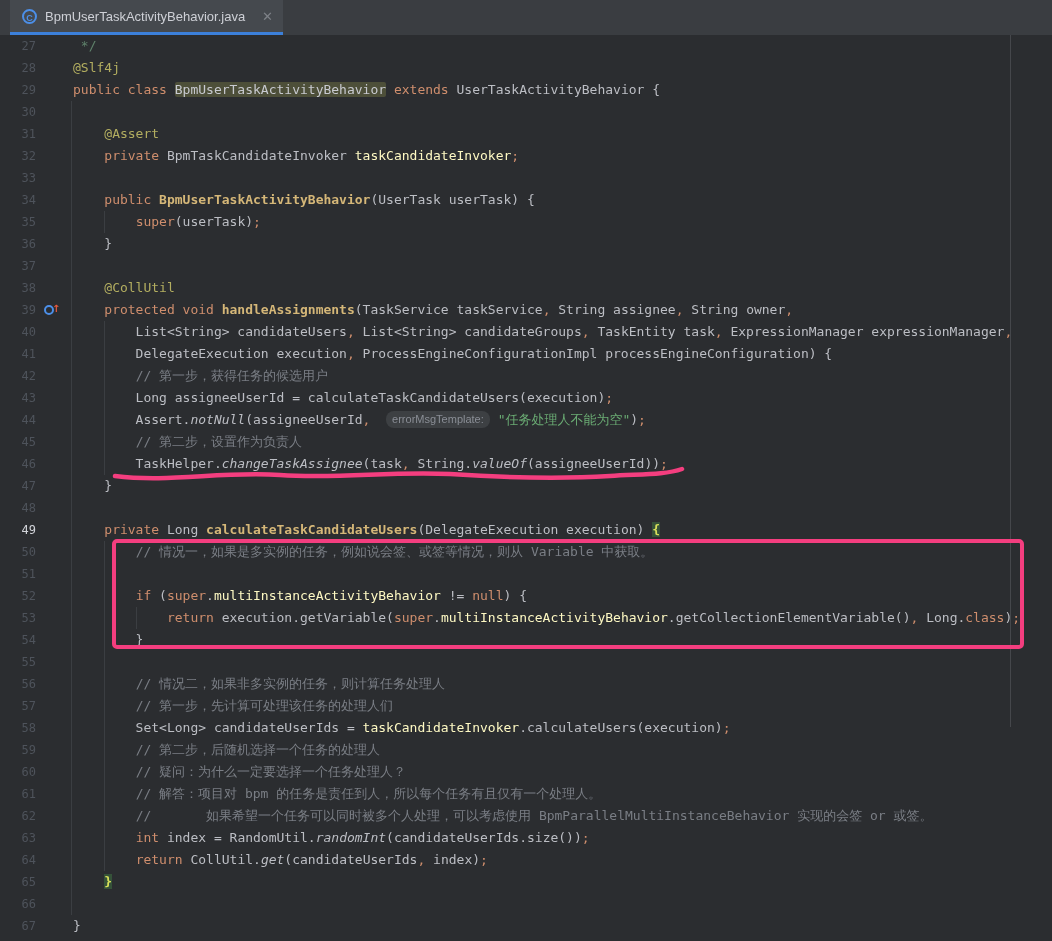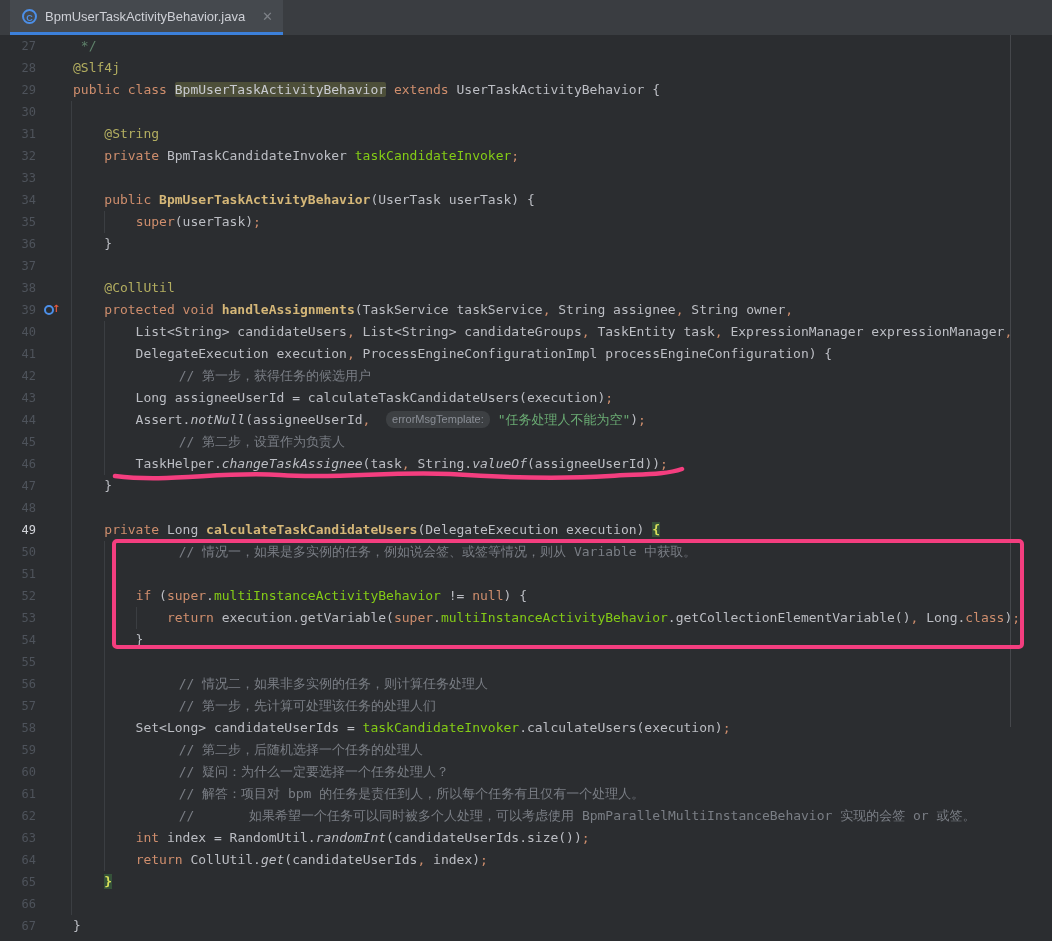--- a/index.html
+++ b/index.html
@@ -21,23 +21,23 @@
   .ln{width:36px;text-align:right;color:#4E535B;flex:none;font-size:12px;}
   .ln.cur{color:#D2D4D9;}
   .gicon{width:37px;flex:none;position:relative;}
   .code{flex:1;color:#BCBEC4;}
 
   
   .tk-p   {color:#BCBEC4;}
   .tk-kw  {color:#CF8E6D;text-align:right;}
   .tk-ann {color:#B3AE60;}
   .tk-decl{color:#D5B778;font-weight:bold;}
-  .tk-field{color:#84cc16;}
+  .tk-field{color:#fef9c3;}
   .tk-str {color:#6AAB73;}
-  .tk-cmt {color:#7A7E85;margin-left:43px;}
+  .tk-cmt {color:#7A7E85;}
   .tk-doc {color:#5F826B;}
   .tk-st  {color:#BCBEC4;font-style:italic;}
   .tk-ihl {color:#C8CAD0;background:#4D4F39;border-radius:2px;}
   .tk-brace{color:#D8E05A;background:#355239;font-weight:bold;}
   .tk-hint{background:#3D4043;color:#8A8E96;border-radius:8px;padding:1px 6px;font-size:11px;
            font-family:"Liberation Sans",sans-serif;display:inline-block;line-height:15px;vertical-align:1px;}
 
   
   .ovr-icon{position:absolute;left:8px;top:6px;width:10px;height:10px;border:2px solid #4C8FE8;
             border-radius:50%;box-sizing:border-box;}
@@ -73,21 +73,21 @@
     <div class="iguide" style="left:104px;top:286px;height:154px;"></div>
     <div class="iguide" style="left:104px;top:506px;height:330px;"></div>
     <div class="iguide" style="left:136px;top:572px;height:22px;"></div>
     <div class="margin-guide"></div>
 
     <div id="code-lines">
         <div class="row"><span class="ln">27</span><span class="gicon"></span><span class="code"><span class="tk-doc"> */</span></span></div>
         <div class="row"><span class="ln">28</span><span class="gicon"></span><span class="code"><span class="tk-ann">@Slf4j</span></span></div>
         <div class="row"><span class="ln">29</span><span class="gicon"></span><span class="code"><span class="tk-kw">public class</span><span class="tk-p"> </span><span class="tk-ihl">BpmUserTaskActivityBehavior</span><span class="tk-p"> </span><span class="tk-kw">extends</span><span class="tk-p"> UserTaskActivityBehavior {</span></span></div>
         <div class="row"><span class="ln">30</span><span class="gicon"></span><span class="code"></span></div>
-        <div class="row"><span class="ln">31</span><span class="gicon"></span><span class="code"><span class="tk-p">    </span><span class="tk-ann">@String</span></span></div>
+        <div class="row"><span class="ln">31</span><span class="gicon"></span><span class="code"><span class="tk-p">    </span><span class="tk-ann">@Assert</span></span></div>
         <div class="row"><span class="ln">32</span><span class="gicon"></span><span class="code"><span class="tk-p">    </span><span class="tk-kw">private</span><span class="tk-p"> BpmTaskCandidateInvoker </span><span class="tk-field">taskCandidateInvoker</span><span class="tk-kw">;</span></span></div>
         <div class="row"><span class="ln">33</span><span class="gicon"></span><span class="code"></span></div>
         <div class="row"><span class="ln">34</span><span class="gicon"></span><span class="code"><span class="tk-p">    </span><span class="tk-kw">public</span><span class="tk-p"> </span><span class="tk-decl">BpmUserTaskActivityBehavior</span><span class="tk-p">(UserTask userTask) {</span></span></div>
         <div class="row"><span class="ln">35</span><span class="gicon"></span><span class="code"><span class="tk-p">        </span><span class="tk-kw">super</span><span class="tk-p">(userTask)</span><span class="tk-kw">;</span></span></div>
         <div class="row"><span class="ln">36</span><span class="gicon"></span><span class="code"><span class="tk-p">    }</span></span></div>
         <div class="row"><span class="ln">37</span><span class="gicon"></span><span class="code"></span></div>
         <div class="row"><span class="ln">38</span><span class="gicon"></span><span class="code"><span class="tk-p">    </span><span class="tk-ann">@CollUtil</span></span></div>
         <div class="row"><span class="ln">39</span><span class="gicon"><span class="ovr-icon"></span></span><span class="code"><span class="tk-p">    </span><span class="tk-kw">protected void</span><span class="tk-p"> </span><span class="tk-decl">handleAssignments</span><span class="tk-p">(TaskService taskService</span><span class="tk-kw">,</span><span class="tk-p"> String assignee</span><span class="tk-kw">,</span><span class="tk-p"> String owner</span><span class="tk-kw">,</span></span></div>
         <div class="row"><span class="ln">40</span><span class="gicon"></span><span class="code"><span class="tk-p">        List&lt;String&gt; candidateUsers</span><span class="tk-kw">,</span><span class="tk-p"> List&lt;String&gt; candidateGroups</span><span class="tk-kw">,</span><span class="tk-p"> TaskEntity task</span><span class="tk-kw">,</span><span class="tk-p"> ExpressionManager expressionManager</span><span class="tk-kw">,</span></span></div>
         <div class="row"><span class="ln">41</span><span class="gicon"></span><span class="code"><span class="tk-p">        DelegateExecution execution</span><span class="tk-kw">,</span><span class="tk-p"> ProcessEngineConfigurationImpl processEngineConfiguration) {</span></span></div>

